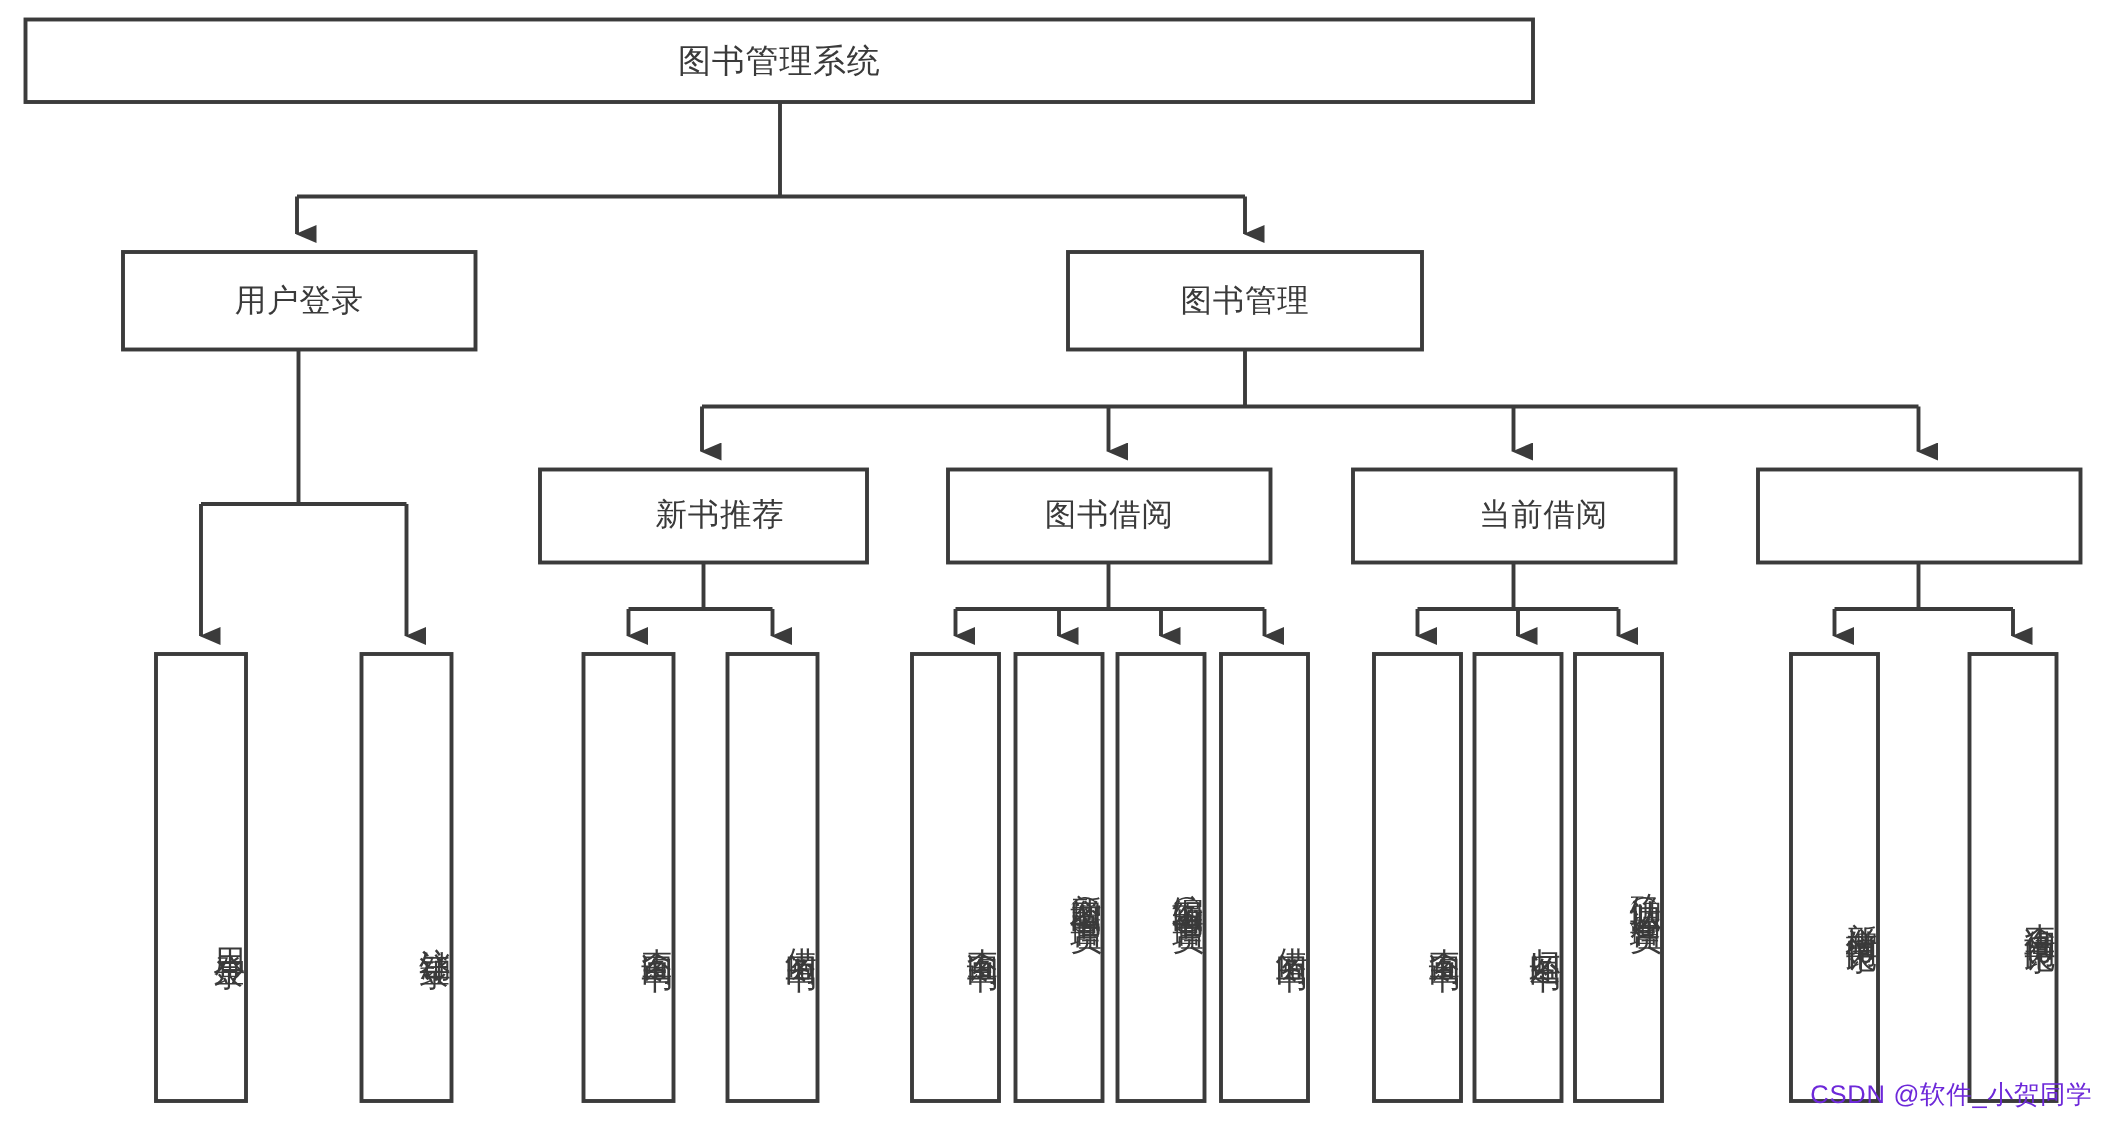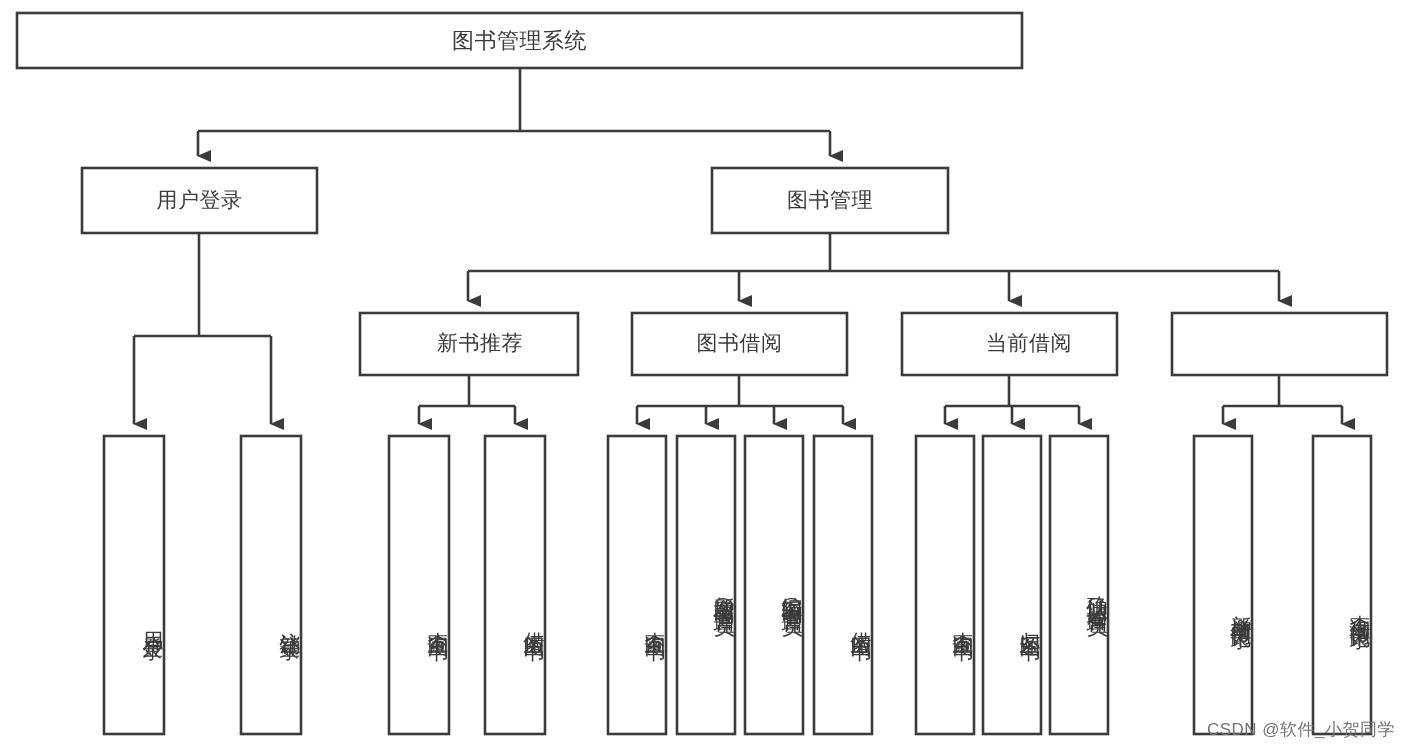--- a/index.html
+++ b/index.html
@@ -66,21 +66,21 @@
     box-sizing: border-box;
   }
   .node-label.root {
     font-size: 22px;
   }
   #watermark {
     position: absolute;
     right: 10px;
     bottom: 6px;
     font-size: 17px;
-    color: #737373;
+    color: #6d28d9;
     font-family: "Liberation Sans", "DejaVu Sans", sans-serif;
     letter-spacing: 0.5px;
     white-space: nowrap;
   }
 </style>
 </head>
 <body>
 
 <div id="diagram-root">
 

